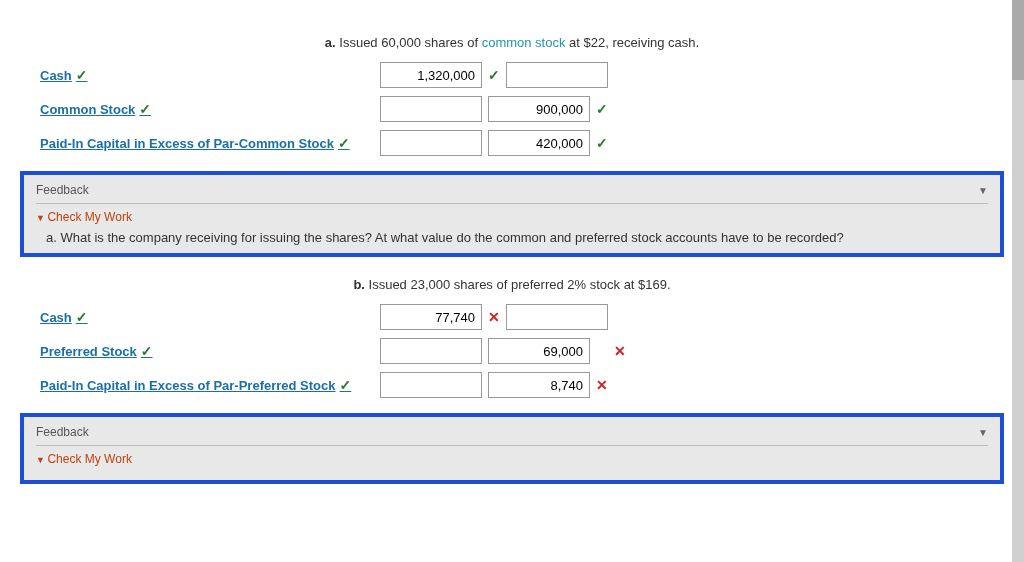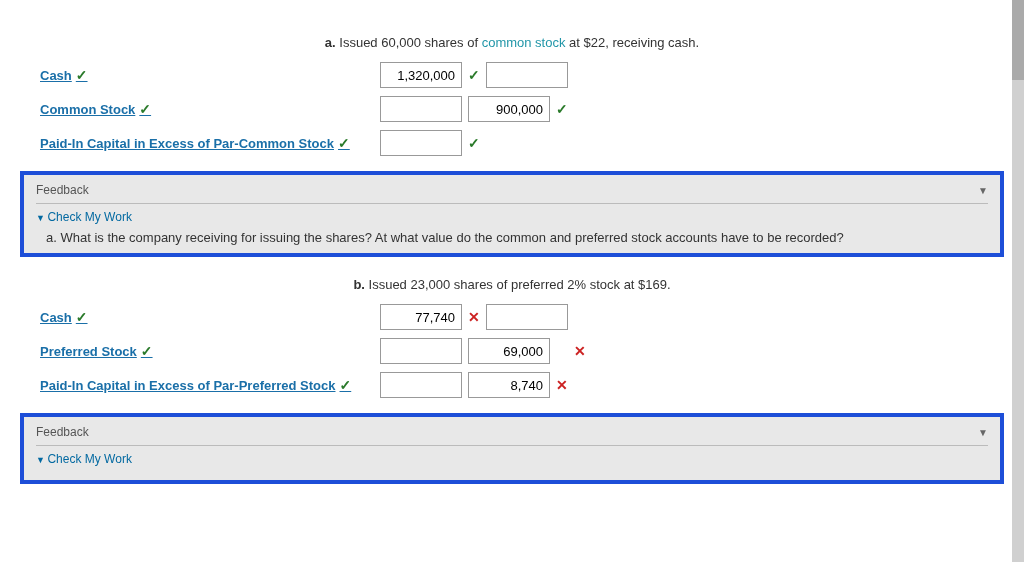--- a/index.html
+++ b/index.html
@@ -48,21 +48,21 @@
       color: #2a7a2a;
       font-weight: bold;
       font-size: 14px;
     }
     .amount-group {
       display: flex;
       align-items: center;
       gap: 6px;
     }
     .amount-input {
-      width: 82px;
+      width: 102px;
       height: 26px;
       border: 1px solid #999;
       padding: 2px 6px;
       text-align: right;
       font-size: 13px;
       background: #fff;
     }
     .status-icon {
       font-size: 14px;
       font-weight: bold;
@@ -87,21 +87,21 @@
       color: #666;
       font-size: 10px;
     }
     .feedback-divider {
       border: none;
       border-top: 1px solid #bbb;
       margin: 6px 0;
     }
     .check-my-work {
       font-size: 12px;
-      color: #0369a1;
+      color: #c2410c;
       margin-bottom: 6px;
     }
     .check-my-work::before {
       content: '▼ ';
       font-size: 9px;
     }
     .feedback-text {
       font-size: 13px;
       color: #333;
       padding-left: 10px;
@@ -152,20 +152,21 @@
           <input type="text" class="amount-input" value="900,000" style="">
           <span class="status-icon status-green">✓</span>
         </div>
       </div>
       <div class="entry-row">
         <span class="account-label">Paid-In Capital in Excess of Par-Common Stock <span class="check-green">✓</span></span>
         <div class="amount-group">
           <input type="text" class="amount-input" style="">
         </div>
         <div class="amount-group" style="margin-left: 6px;">
+          <input type="text" class="amount-input" value="420,000" style="">
           <span class="status-icon status-green">✓</span>
         </div>
       </div>
       <div class="feedback-box">
         <div class="feedback-label">
           <span>Feedback</span>
           <span class="triangle">▼</span>
         </div>
         <hr class="feedback-divider">
         <div class="check-my-work">Check My Work</div>

